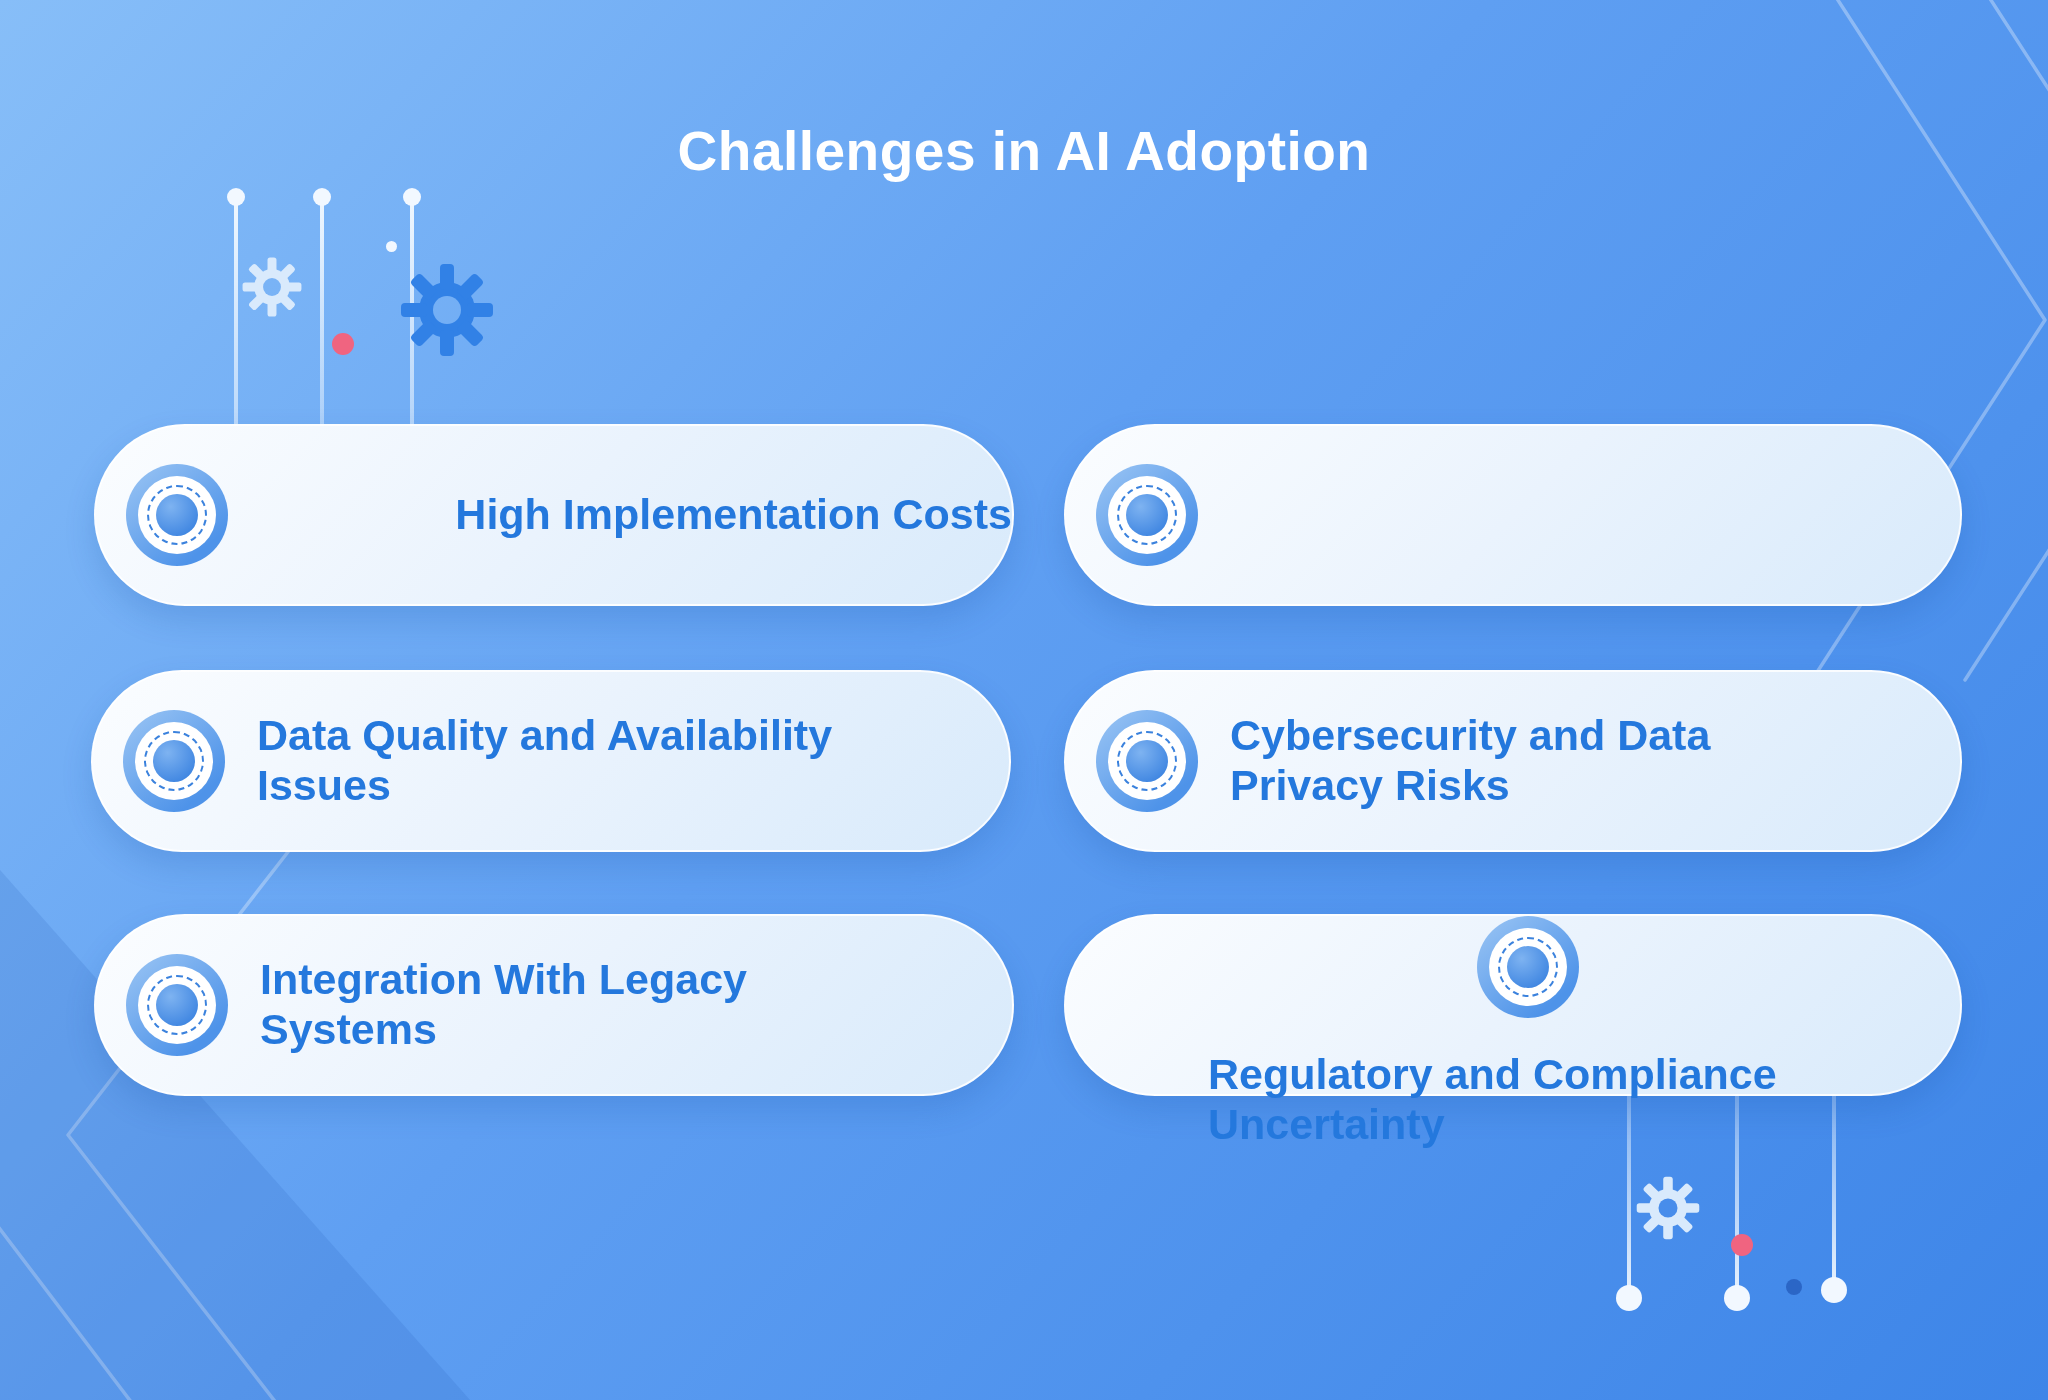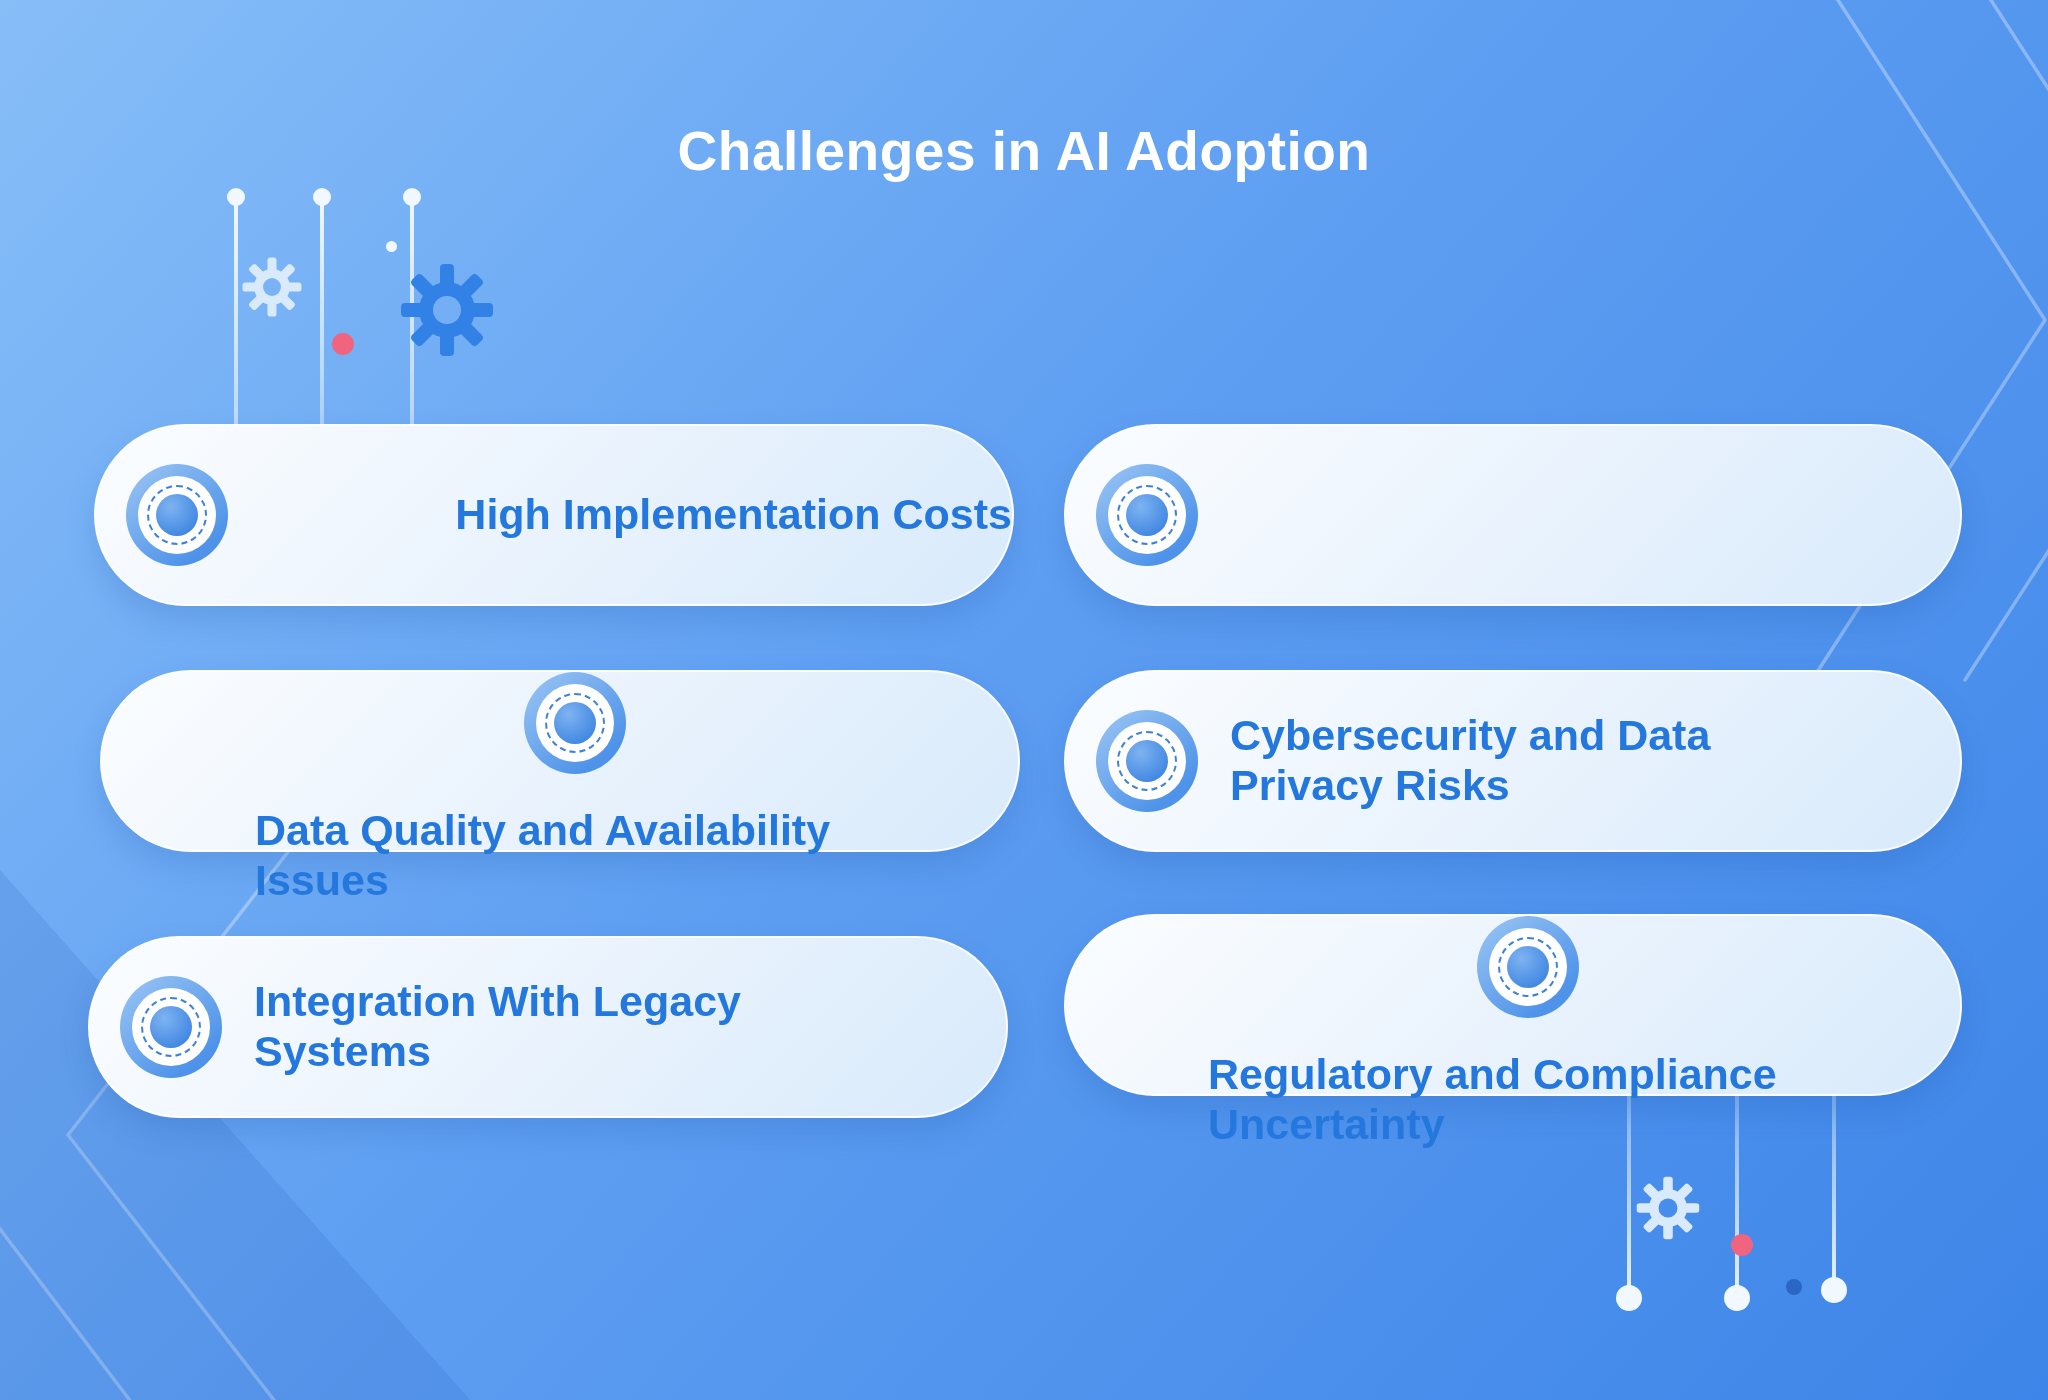--- a/index.html
+++ b/index.html
@@ -145,21 +145,21 @@
 <div class="card" style="left:1064px; top:424px; width:898px;">
   <div class="bullet">
       <div class="b-white">
         <div class="b-dash">
           <div class="b-core"></div>
         </div>
       </div>
     </div>
 </div>
 
-<div class="card" style="left:100px; top:670px; width:920px;flex-direction:column;">
+<div class="card" style="left:91px; top:670px; width:920px;">
   <div class="bullet">
       <div class="b-white">
         <div class="b-dash">
           <div class="b-core"></div>
         </div>
       </div>
     </div>
   <div class="card-label">Data Quality and Availability Issues</div>
 </div>
 
@@ -167,21 +167,21 @@
   <div class="bullet">
       <div class="b-white">
         <div class="b-dash">
           <div class="b-core"></div>
         </div>
       </div>
     </div>
   <div class="card-label">Cybersecurity and Data Privacy Risks</div>
 </div>
 
-<div class="card" style="left:88px; top:914px; width:920px;margin-top:22px;">
+<div class="card" style="left:94px; top:914px; width:920px;">
   <div class="bullet">
       <div class="b-white">
         <div class="b-dash">
           <div class="b-core"></div>
         </div>
       </div>
     </div>
   <div class="card-label">Integration With Legacy Systems</div>
 </div>
 

